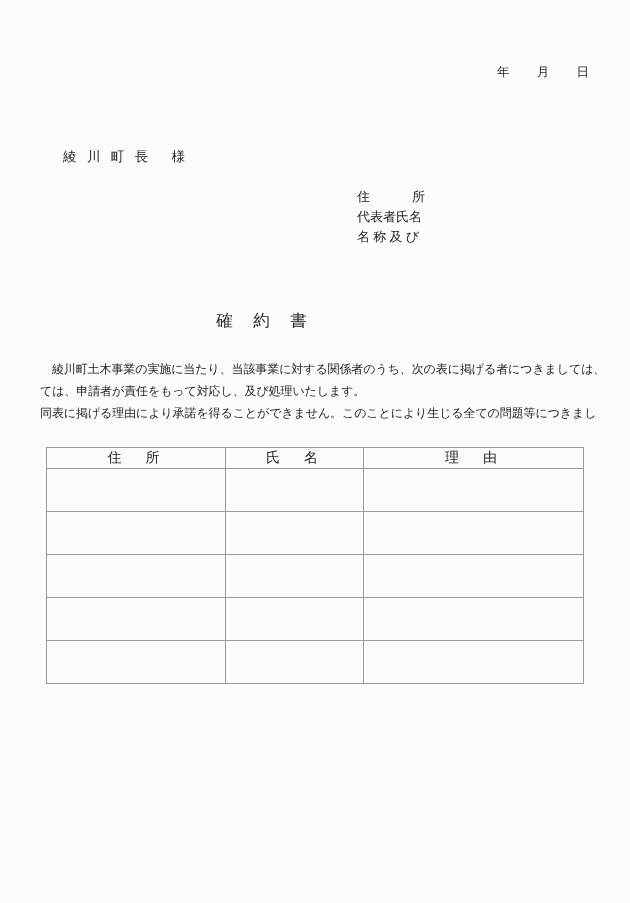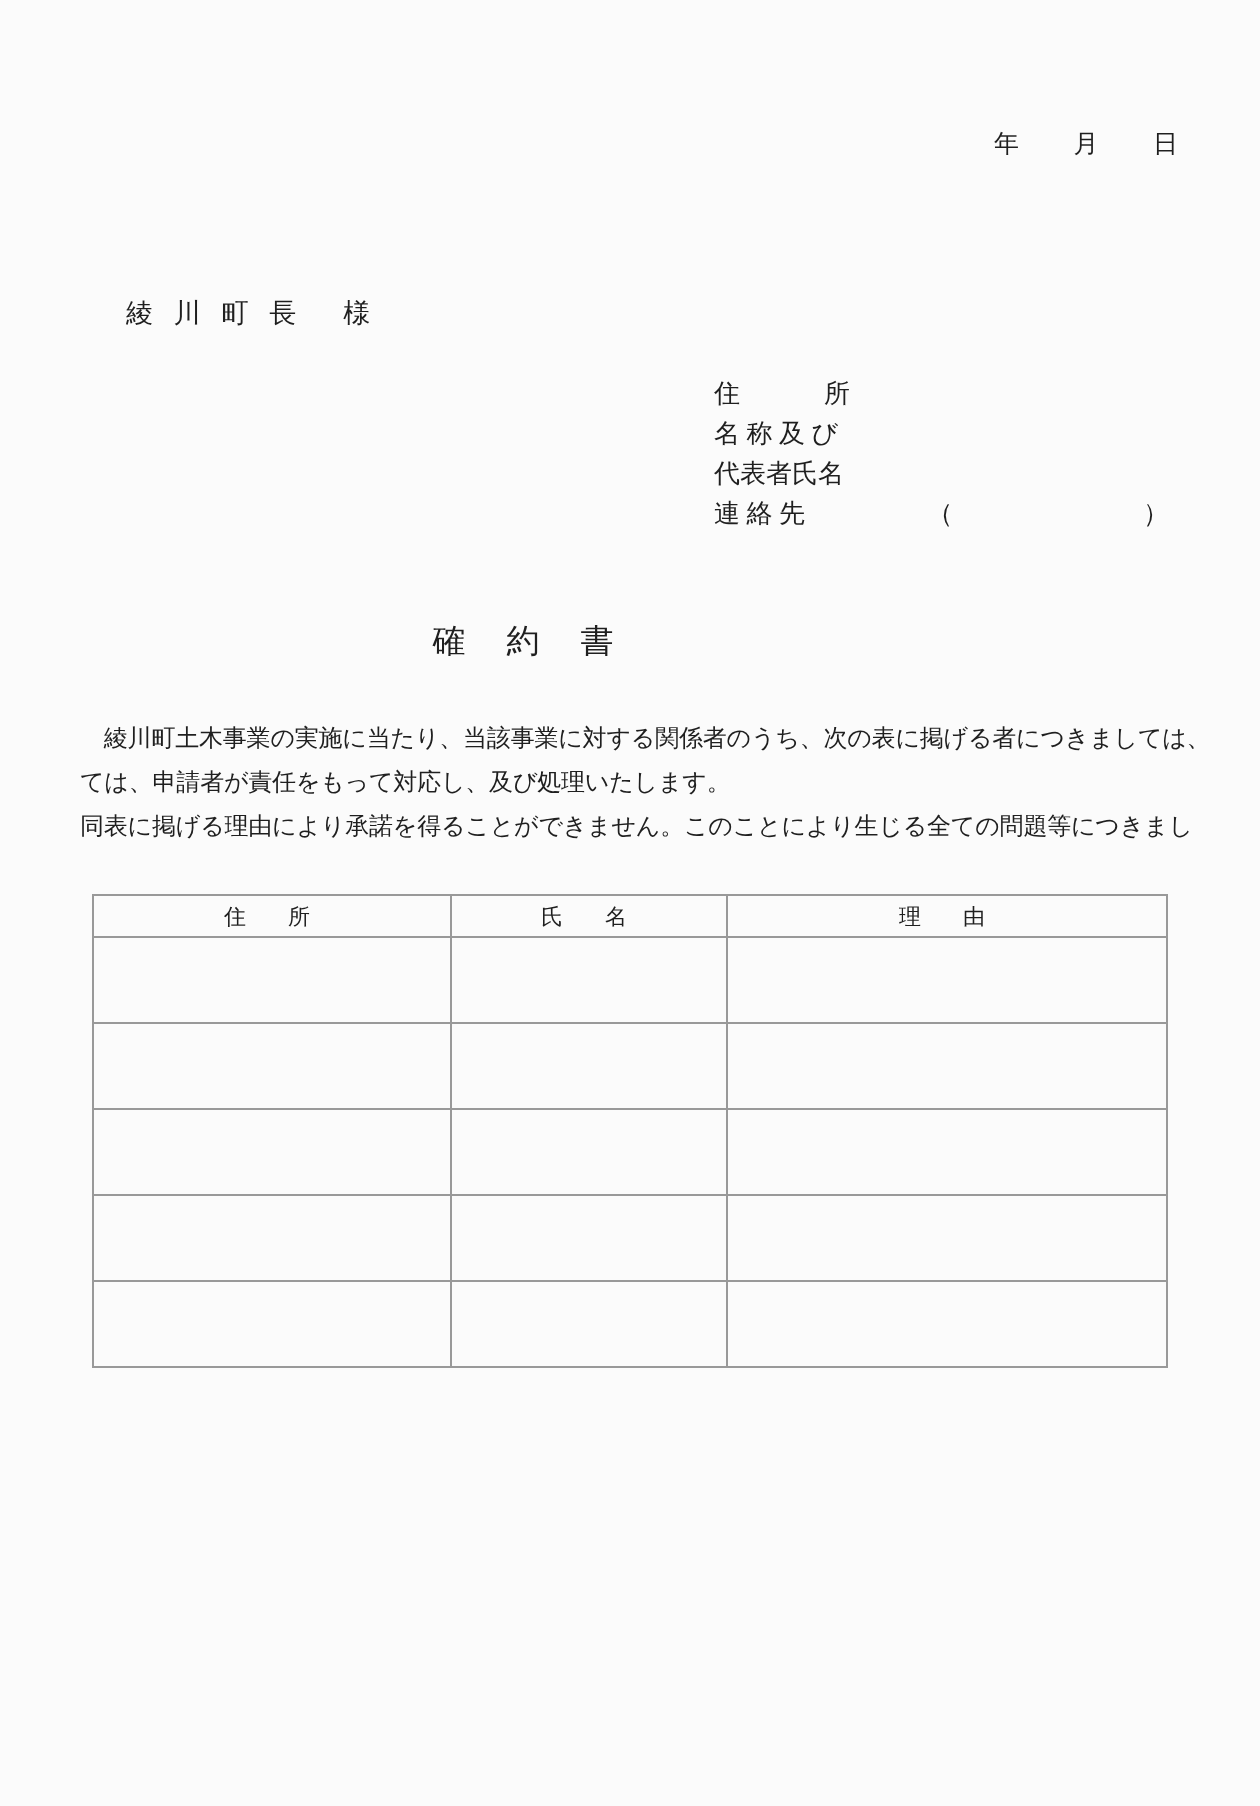--- a/index.html
+++ b/index.html
@@ -49,21 +49,21 @@
   .para .pline { white-space:nowrap; }
 
   .table-wrap { position:absolute; left:46px; top:447px; }
   table {
     border-collapse:collapse; table-layout:fixed; width:537px;
     border:1.5px solid var(--border-outer,#666);
   }
   col.c1 { width:179px; } col.c2 { width:138px; } col.c3 { width:220px; }
   th, td { border:1px solid var(--border-inner,#999); }
   th {
-    height:21px; font-weight:normal; font-size:11px;
+    height:21px; font-weight:normal; font-size:14px;
     letter-spacing:5px; text-align:center; vertical-align:middle;
   }
   td { height:43px; }
 </style>
 </head>
 <body style="--text: #1f1f1f; --bg: #fbfbfb; --border-outer: #666666; --border-inner: #999999;">
 
 <div class="page">
 
 
@@ -77,28 +77,22 @@
     <span>綾 川 町 長</span><span class="honorific">様</span>
   </div>
 
   <div class="applicant">
     <div class="row">
       <span class="jlabel">
         <span>住</span>
         <span>所</span>
       </span>
     </div>
+    <div class="row">代表者氏名</div>
     <div class="row">名 称 及 び</div>
-    <div class="row">代表者氏名</div>
-    <div class="row contact">
-      <span>連 絡 先</span>
-      <span class="popen">（</span>
-      <span class="pspace"></span>
-      <span>）</span>
-    </div>
   </div>
 
   <div class="title">確　約　書</div>
 
   <div class="para">
     <div class="pline">　綾川町土木事業の実施に当たり、当該事業に対する関係者のうち、次の表に掲げる者につきましては、</div>
     <div class="pline">ては、申請者が責任をもって対応し、及び処理いたします。</div>
     <div class="pline">同表に掲げる理由により承諾を得ることができません。このことにより生じる全ての問題等につきまし</div>
   </div>
 

